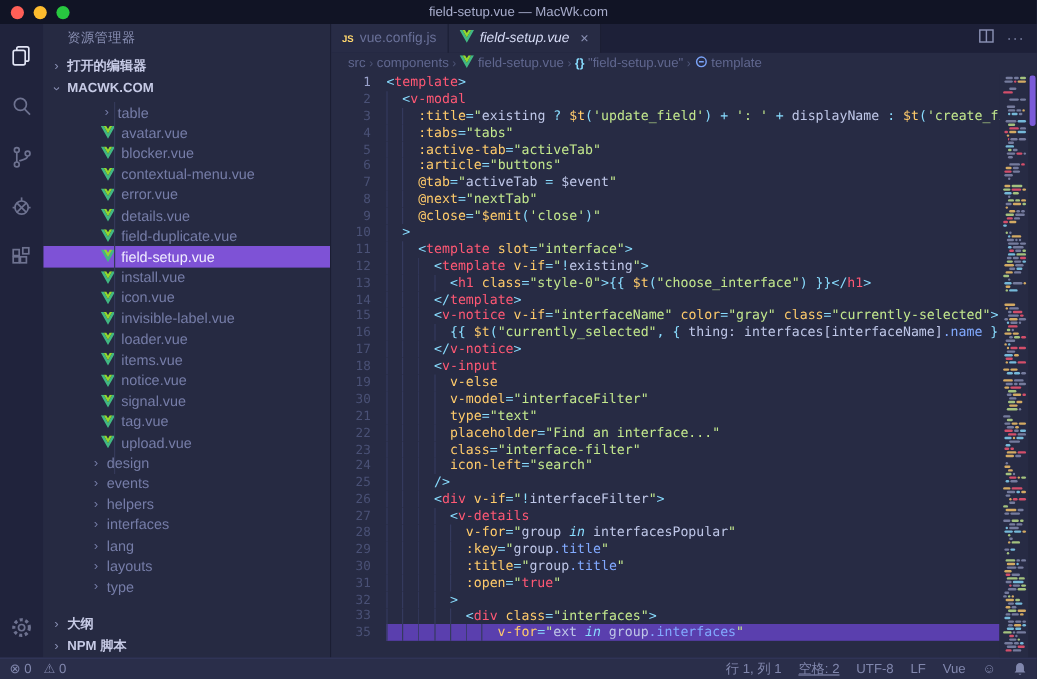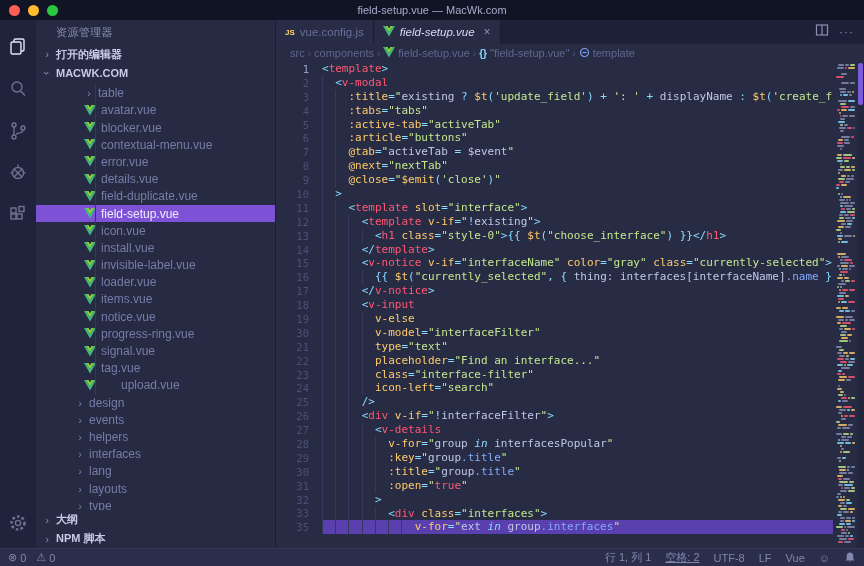--- a/index.html
+++ b/index.html
@@ -229,38 +229,38 @@
             </span>
             <span>field-setup.vue</span>
           </div>
           <div class="trow" style="padding-left: 48px;">
             <span class="vicon">
               <svg width="12" height="11" viewBox="0 0 12 11">
                 <path fill="#41b883" d="M0 0h2.4L6 6.2 9.6 0H12L6 10.6z"></path>
                 <path fill="#94d82d" d="M2.4 0h2.1L6 2.6 7.5 0h2.1L6 6.2z"></path>
               </svg>
             </span>
+            <span>install.vue</span>
+          </div>
+          <div class="trow" style="padding-left: 48px;">
+            <span class="vicon">
+              <svg width="12" height="11" viewBox="0 0 12 11">
+                <path fill="#41b883" d="M0 0h2.4L6 6.2 9.6 0H12L6 10.6z"></path>
+                <path fill="#94d82d" d="M2.4 0h2.1L6 2.6 7.5 0h2.1L6 6.2z"></path>
+              </svg>
+            </span>
             <span>icon.vue</span>
           </div>
           <div class="trow" style="padding-left: 48px;">
             <span class="vicon">
               <svg width="12" height="11" viewBox="0 0 12 11">
                 <path fill="#41b883" d="M0 0h2.4L6 6.2 9.6 0H12L6 10.6z"></path>
                 <path fill="#94d82d" d="M2.4 0h2.1L6 2.6 7.5 0h2.1L6 6.2z"></path>
               </svg>
             </span>
-            <span>install.vue</span>
-          </div>
-          <div class="trow" style="padding-left: 48px;">
-            <span class="vicon">
-              <svg width="12" height="11" viewBox="0 0 12 11">
-                <path fill="#41b883" d="M0 0h2.4L6 6.2 9.6 0H12L6 10.6z"></path>
-                <path fill="#94d82d" d="M2.4 0h2.1L6 2.6 7.5 0h2.1L6 6.2z"></path>
-              </svg>
-            </span>
             <span>invisible-label.vue</span>
           </div>
           <div class="trow" style="padding-left: 48px;">
             <span class="vicon">
               <svg width="12" height="11" viewBox="0 0 12 11">
                 <path fill="#41b883" d="M0 0h2.4L6 6.2 9.6 0H12L6 10.6z"></path>
                 <path fill="#94d82d" d="M2.4 0h2.1L6 2.6 7.5 0h2.1L6 6.2z"></path>
               </svg>
             </span>
             <span>loader.vue</span>
@@ -283,41 +283,32 @@
             </span>
             <span>notice.vue</span>
           </div>
           <div class="trow" style="padding-left: 48px;">
             <span class="vicon">
               <svg width="12" height="11" viewBox="0 0 12 11">
                 <path fill="#41b883" d="M0 0h2.4L6 6.2 9.6 0H12L6 10.6z"></path>
                 <path fill="#94d82d" d="M2.4 0h2.1L6 2.6 7.5 0h2.1L6 6.2z"></path>
               </svg>
             </span>
-            <span>progress-ring.vue</span>
-          </div>
-          <div class="trow" style="padding-left: 48px;">
-            <span class="vicon">
-              <svg width="12" height="11" viewBox="0 0 12 11">
-                <path fill="#41b883" d="M0 0h2.4L6 6.2 9.6 0H12L6 10.6z"></path>
-                <path fill="#94d82d" d="M2.4 0h2.1L6 2.6 7.5 0h2.1L6 6.2z"></path>
-              </svg>
-            </span>
             <span>signal.vue</span>
           </div>
           <div class="trow" style="padding-left: 48px;">
             <span class="vicon">
               <svg width="12" height="11" viewBox="0 0 12 11">
                 <path fill="#41b883" d="M0 0h2.4L6 6.2 9.6 0H12L6 10.6z"></path>
                 <path fill="#94d82d" d="M2.4 0h2.1L6 2.6 7.5 0h2.1L6 6.2z"></path>
               </svg>
             </span>
             <span>tag.vue</span>
           </div>
-          <div class="trow" style="padding-left: 48px; gap: 20px;">
+          <div class="trow" style="padding-left: 48px;">
             <span class="vicon">
               <svg width="12" height="11" viewBox="0 0 12 11">
                 <path fill="#41b883" d="M0 0h2.4L6 6.2 9.6 0H12L6 10.6z"></path>
                 <path fill="#94d82d" d="M2.4 0h2.1L6 2.6 7.5 0h2.1L6 6.2z"></path>
               </svg>
             </span>
             <span>upload.vue</span>
           </div>
           <div class="trow" style="padding-left: 39px;">
             <span class="chev" style="margin-right: 4px;">›</span>

